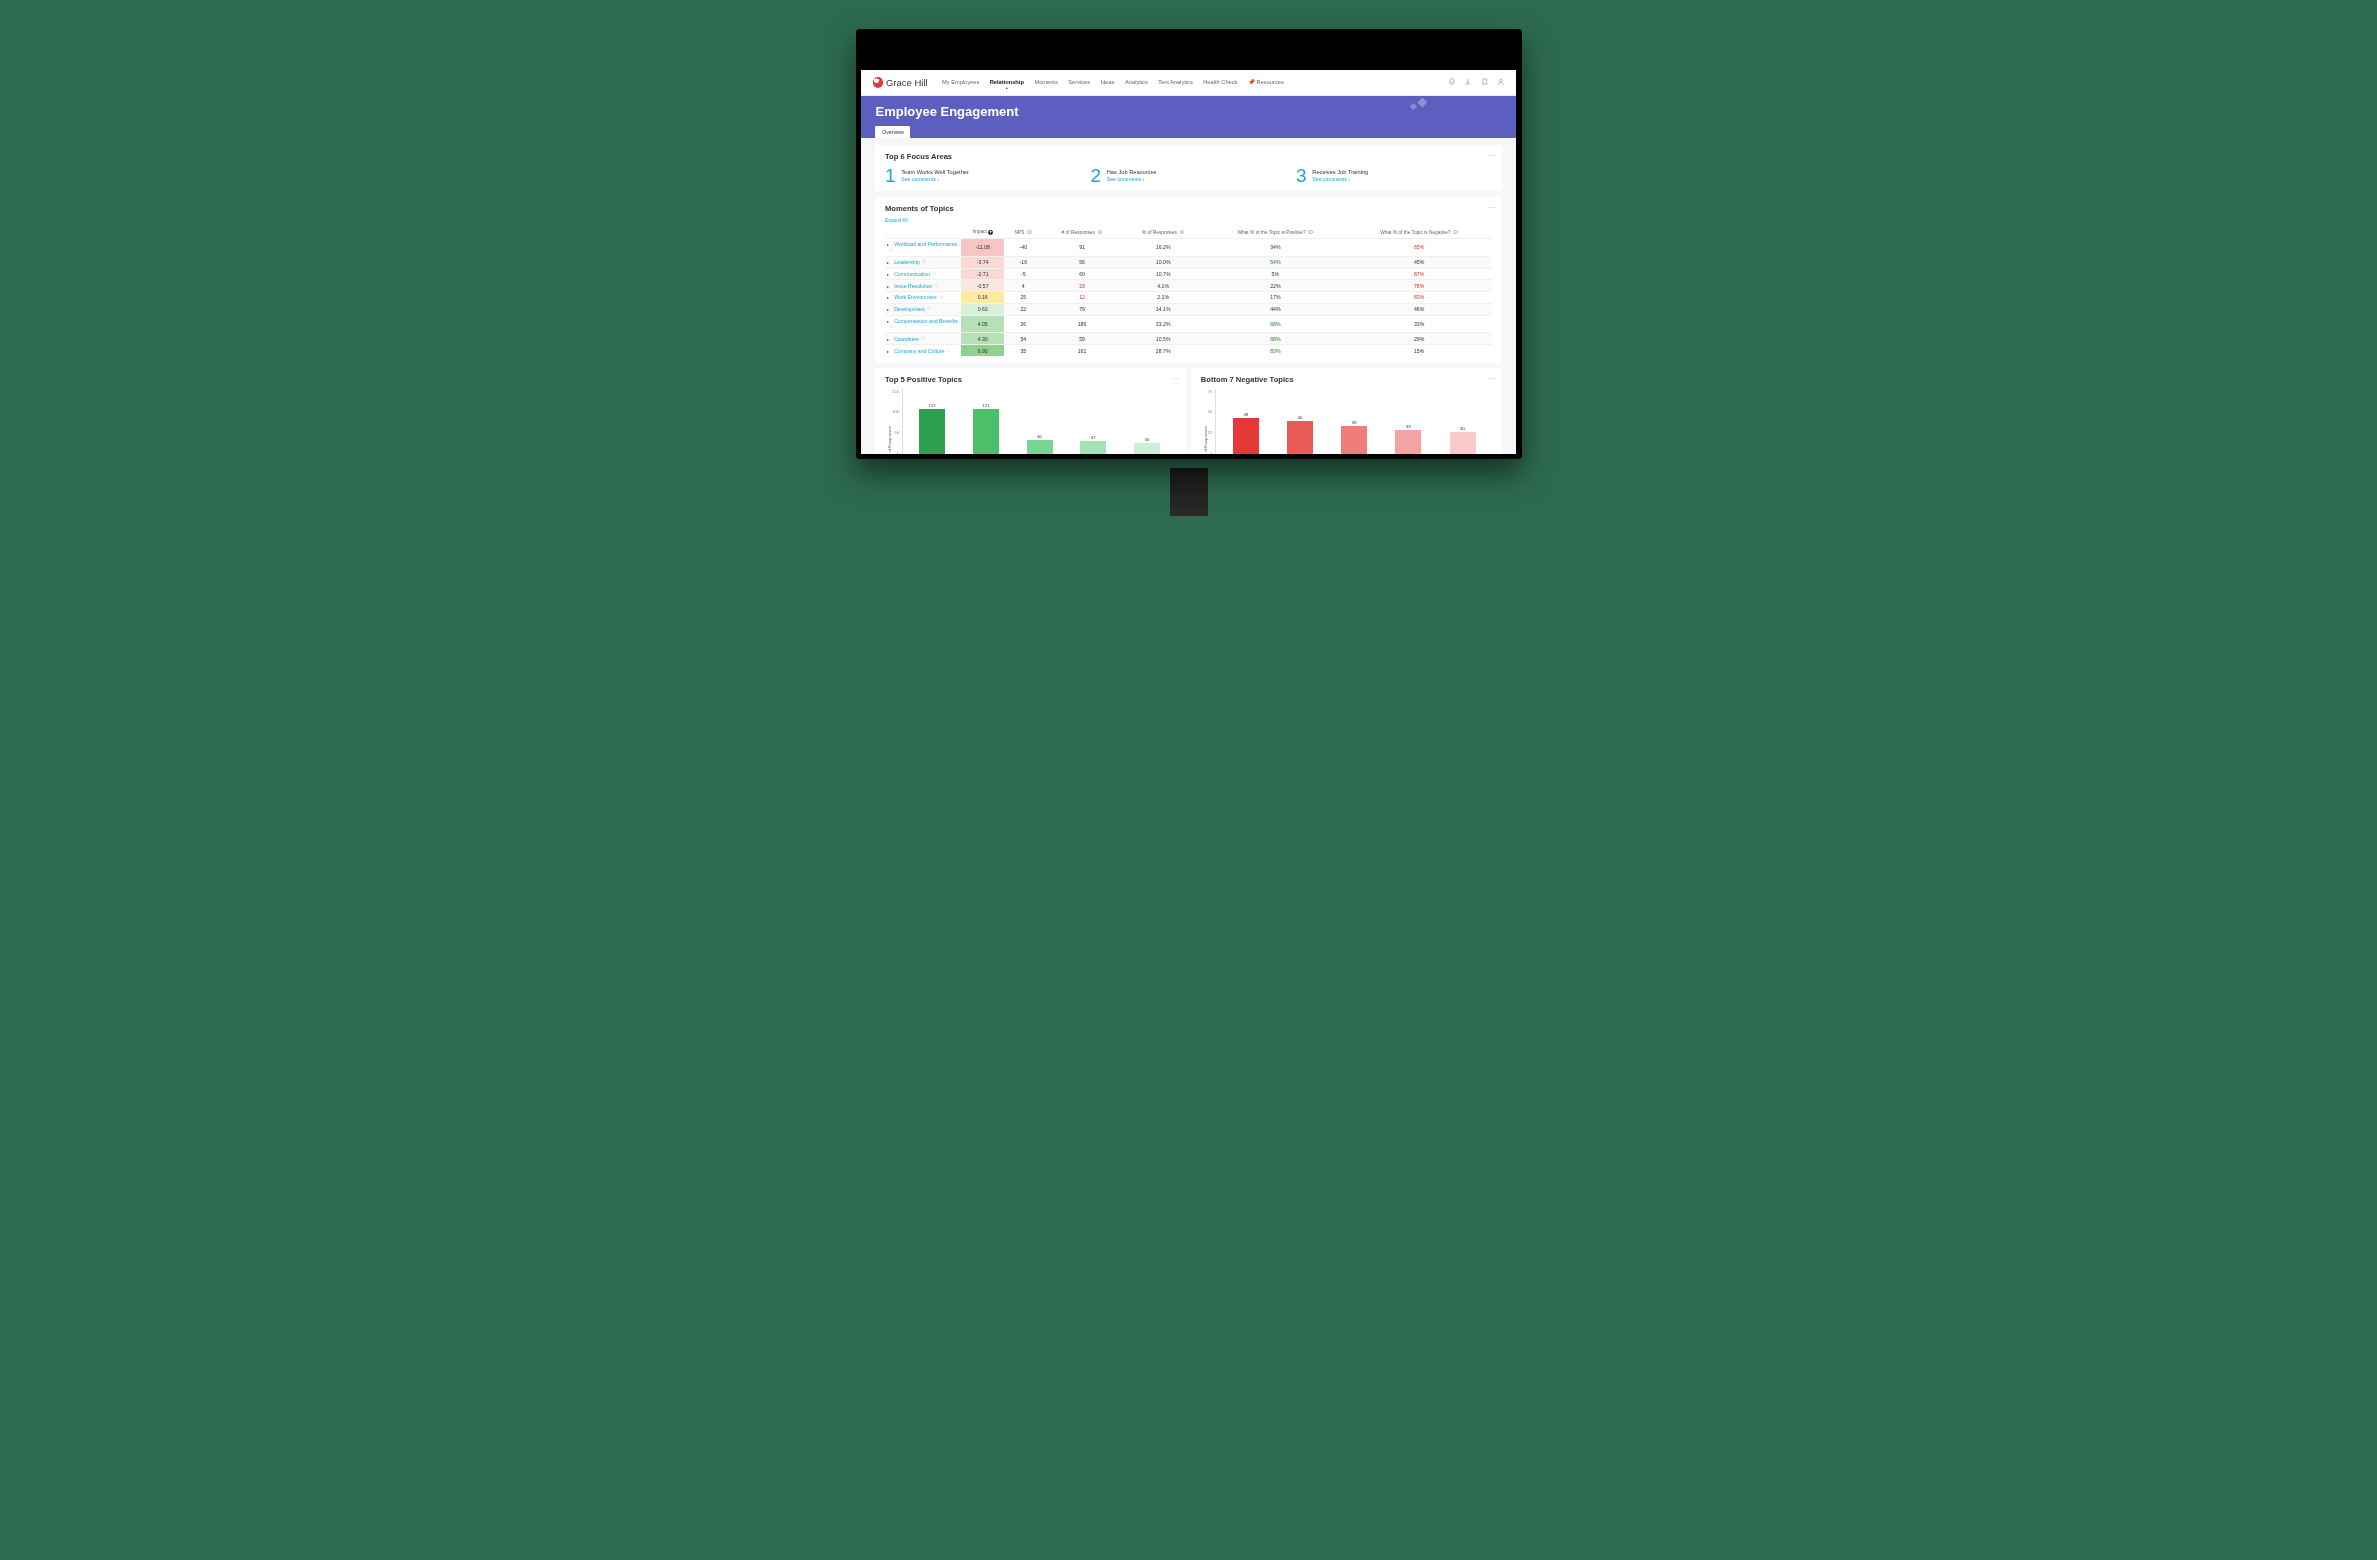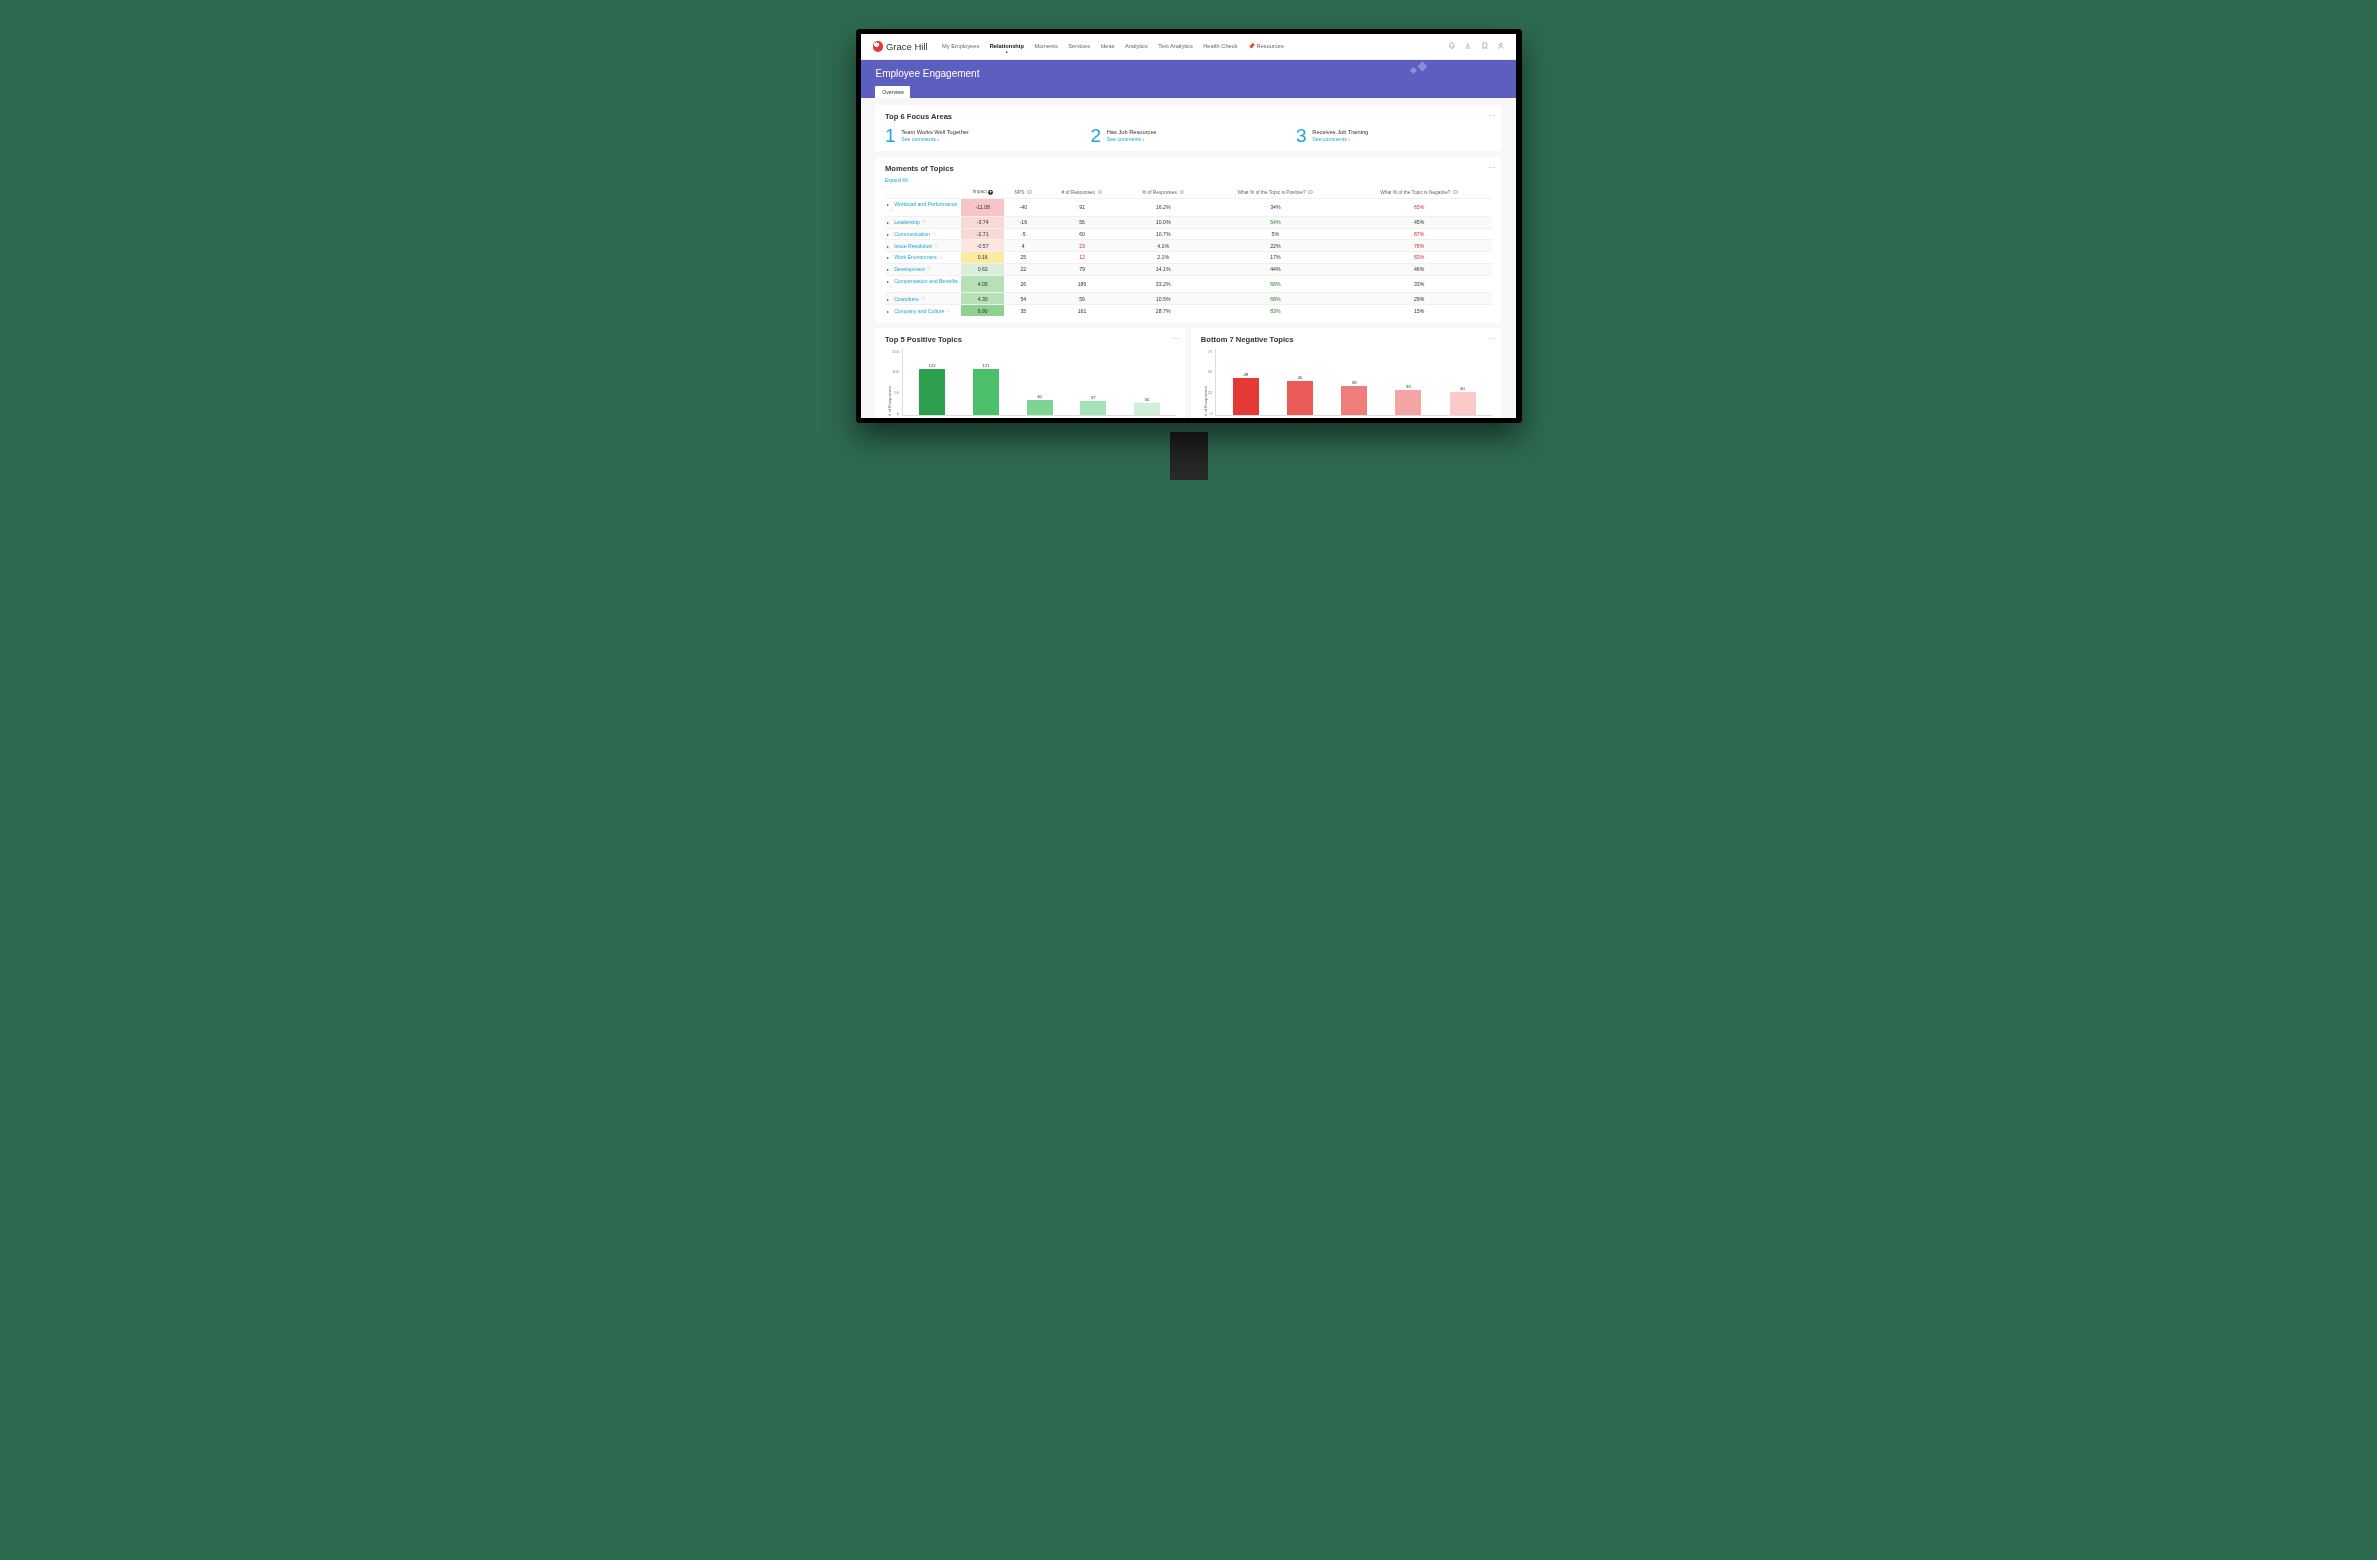--- a/index.html
+++ b/index.html
@@ -31,20 +31,21 @@
     background: linear-gradient(#1a1a1a, #2a2a2a);
     z-index: -1;
   }
   .screen {
     background: #fdba74;
     width: 100%;
     aspect-ratio: 1400 / 820;
     overflow: hidden;
     font-size: 5.7px;
     color: #333;
+    margin-top: 36px;
   }
 
   
   .topbar {
     display: flex;
     align-items: center;
     padding: 6.7px 11.4px;
     border-bottom: 0.5px solid #eee;
     background: #fff;
   }
@@ -96,22 +97,22 @@
 
   
   .hero {
     background: #5c5fc0;
     color: #fff;
     padding: 8.6px 14.3px 0;
     position: relative;
     overflow: hidden;
   }
   .hero h1 {
-    font-size: 10px;
-    font-weight: 400;
+    font-size: 13px;
+    font-weight: 700;
     margin-bottom: 6.7px;
   }
   .hero .tab {
     display: inline-block;
     background: #fff;
     color: #333;
     padding: 2.9px 6.7px;
     font-size: 5.2px;
     border-radius: 1px 1px 0 0;
   }

